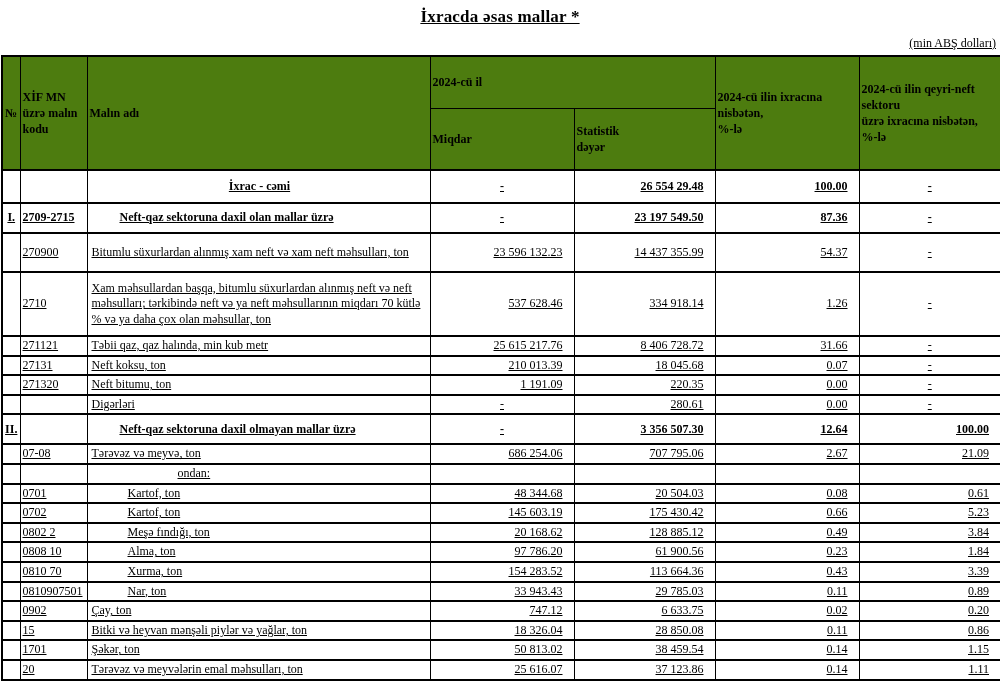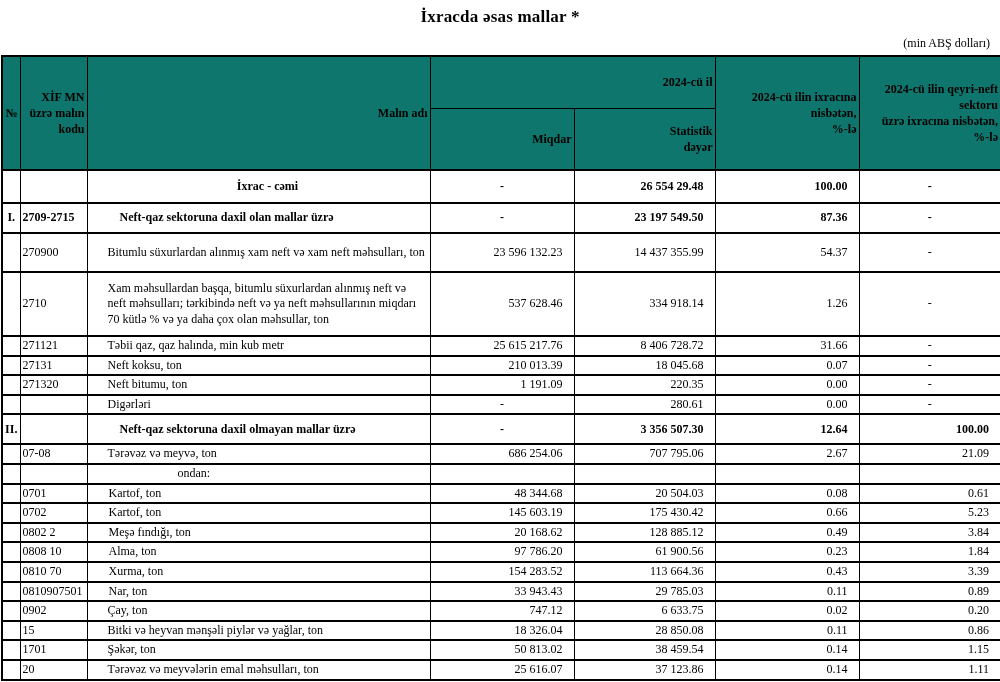--- a/index.html
+++ b/index.html
@@ -1,53 +1,53 @@
 <!DOCTYPE html>
 <html><head>
 <meta charset="utf-8">
 <style>
   * { margin:0; padding:0; box-sizing:border-box; }
   html,body { width:1000px; height:682px; background:#ffffff; overflow:hidden;
               font-family:"Liberation Serif","DejaVu Serif",serif; color:#000; }
-  .page { width:1000px; height:522px; position:relative; }
+  .page { width:1000px; height:522px; position:relative;text-decoration:underline; }
 
   .title { text-align:center; font-size:17px; font-weight:bold; padding-top:7px; letter-spacing:.2px; }
-  .unit-note { text-align:right; font-size:12px; padding:9px 10px 4px 0; }
+  .unit-note { text-align:right; font-size:12px; padding:9px 4px 4px 0; }
 
   table { border-collapse:collapse; width:997px; margin:0 1px; table-layout:fixed; }
   col.c-no     { width:18px; }
   col.c-code   { width:67px; }
   col.c-name   { width:343px; }
   col.c-qty    { width:144px; }
   col.c-value  { width:141px; }
   col.c-share  { width:144px; }
   col.c-nonoil { width:142px; }
 
   table { border:2px solid #000; }
-  th { border:1px solid #000; background:#0f766e; font-weight:bold; font-size:12px;
-       text-align:right; vertical-align:middle; padding:2px; }
+  th { border:1px solid #000; background:#4d7c0f; font-weight:bold; font-size:12px;
+       text-align:left; vertical-align:middle; padding:2px; }
   th span { white-space:pre-line; display:inline-block; line-height:1.35; }
   thead tr:first-child th { height:52px; }
   thead tr:last-child  th { height:62px; }
   thead { border-bottom:2px solid #000; }
 
   td { border:1px solid #000; border-top-width:2px; border-bottom-width:2px;
        font-size:12px; vertical-align:middle; padding:1px 2px; line-height:1.3; }
   .c-num  { text-align:right; padding-right:11px; }
   .dash   { text-align:center; padding-right:2px; }
   td.cell-no { text-align:center; padding:0; }
-  td.cell-name { padding-left:20px; }
+  td.cell-name { padding-left:4px; }
 
   tr.r-total   td { font-weight:bold; height:33px; }
   tr.r-total   td.cell-name { text-align:center; }
   tr.r-section td { font-weight:bold; height:30px; }
   tr.r-section td.cell-name { padding-left:32px; }
   tr.r-item    td { height:19px; }
   tr.r-subitem td { height:19px; }
-  tr.r-subitem td.cell-name { padding-left:21px; }
+  tr.r-subitem td.cell-name { padding-left:40px; }
   tr.r-label   td { height:15px; }
   tr.r-label   td.cell-name { padding-left:90px; }
 
   #rows tr:nth-child(3) td { height:39px; }
   #rows tr:nth-child(4) td { height:64px; }
 </style>
 </head>
 <body>
 
 <div class="page">

